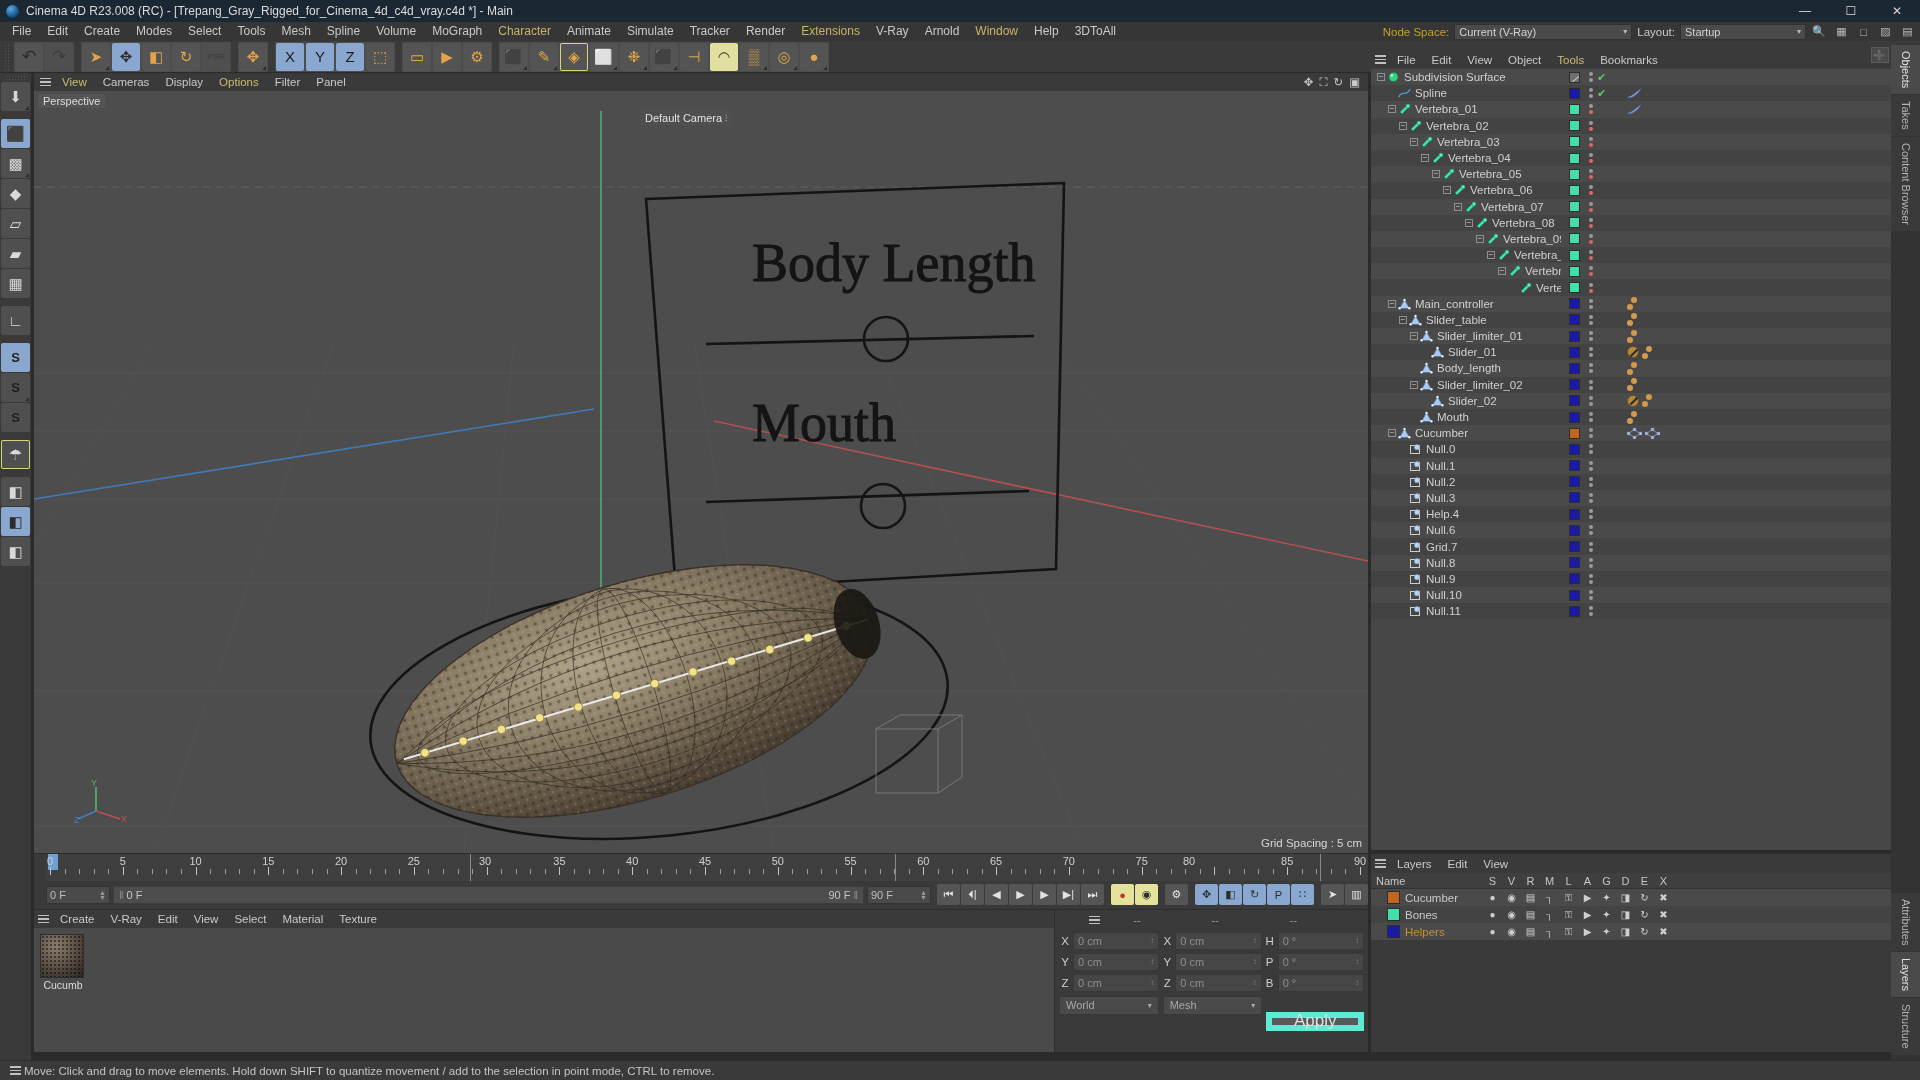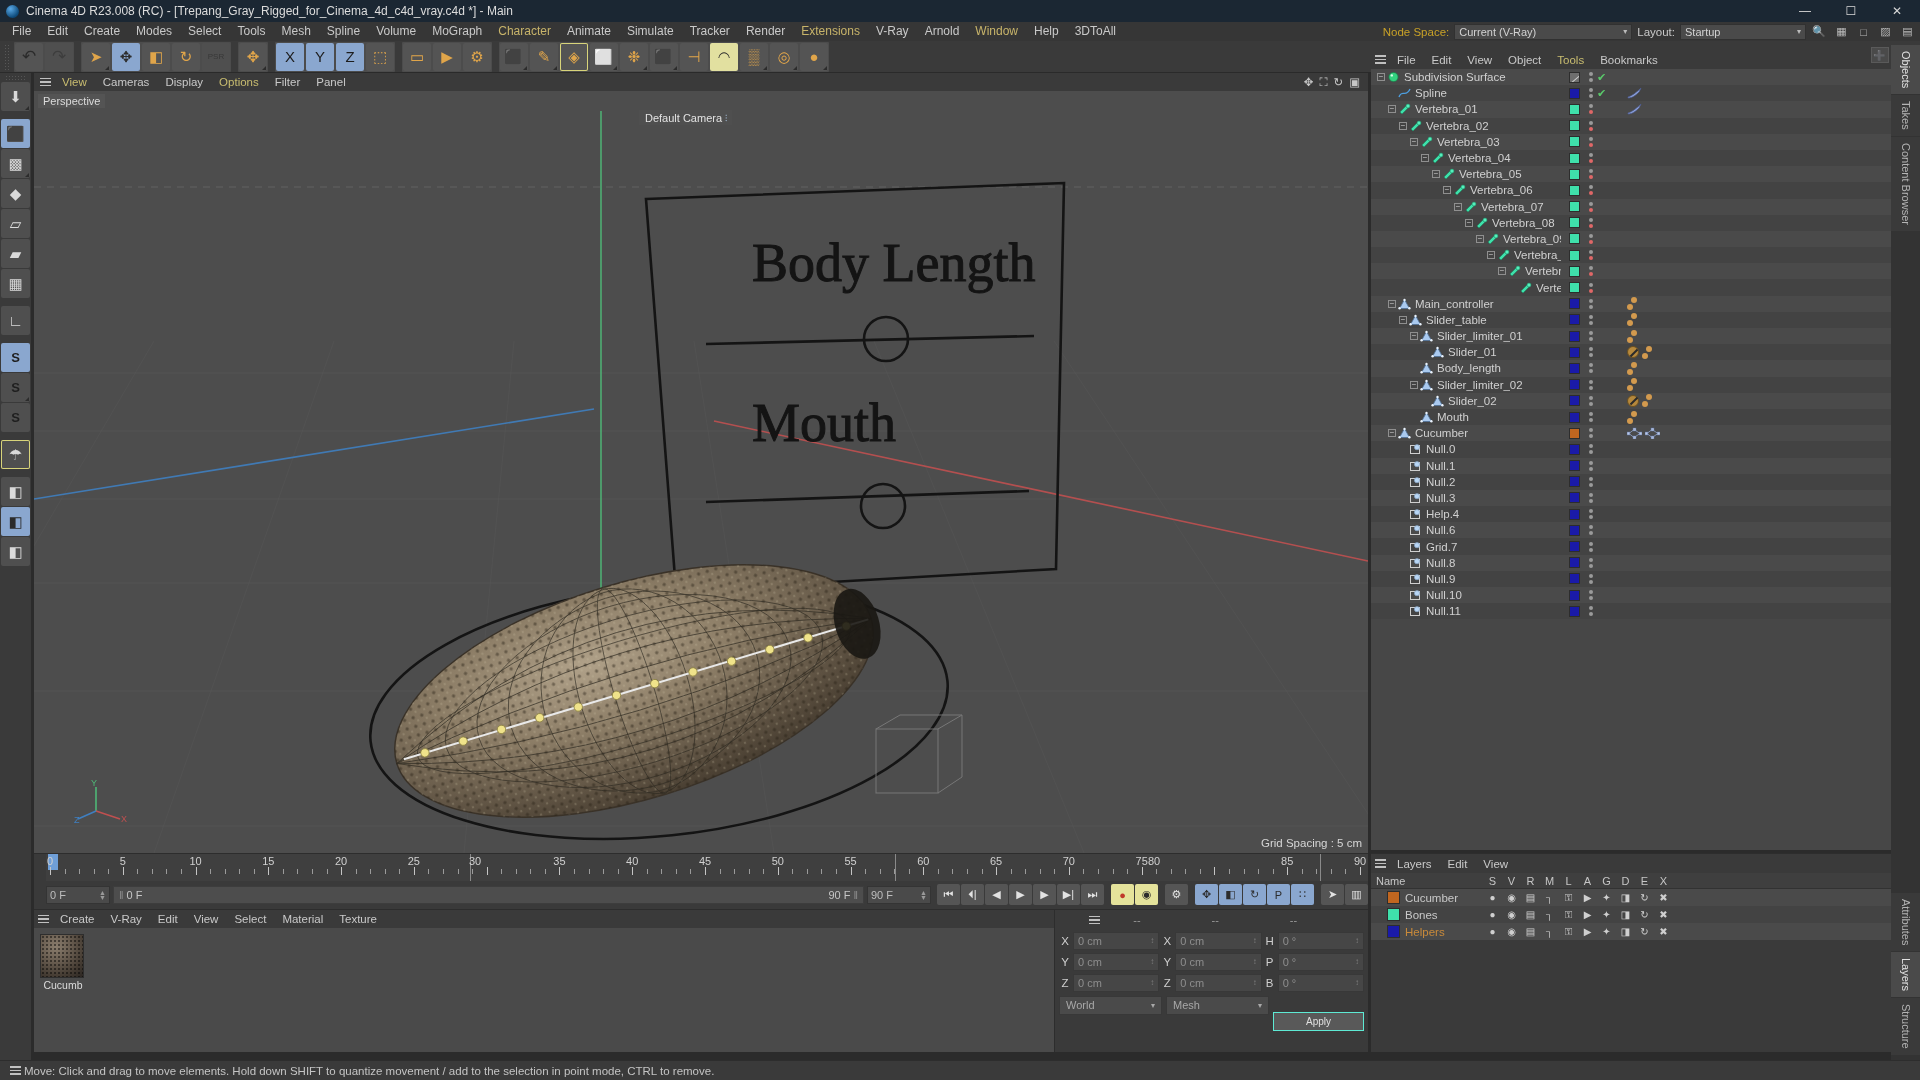--- a/index.html
+++ b/index.html
@@ -193,22 +193,22 @@
     display:flex;align-items:center;padding:0 4px;font-size:11px;color:#8e8e8e;
   }
   .cfield .spin{ margin-left:auto; font-size:8px; color:#7d7d7d;}
   .crow.btns{ padding:2px 4px; gap:4px; height:24px;}
   .csel{
     flex:1;height:19px;background:#4a4a4a;border:1px solid #383838;
     display:flex;align-items:center;padding:0 6px;font-size:11px;color:#a8a8a8;
   }
   .csel .caret{margin-left:auto;font-size:8px;}
   .capply{
-    flex:1;height:19px;background:#595959;border:1px solid #5eead4;
-    display:flex;align-items:center;justify-content:center;font-size:10px;color:#e0e0e0;margin-top:32px;
+    flex:1;height:19px;background:#595959;border:6px solid #5eead4;
+    display:flex;align-items:center;justify-content:center;font-size:17px;color:#e0e0e0;margin-top:32px;
   }
 
   
   .objmgr{
     position:absolute; left:1371px; top:50px; width:520px; height:800px;
     background:#3a3a3a;
   }
   .om-menu{height:19px;display:flex;align-items:center;font-size:11.5px;}
   .om-menu .mi{padding:0 8px;color:#c9c9c9;}
   .om-menu .mi.acc{color:#c9bd70;}
@@ -632,41 +632,41 @@
           <div class="tl-num" style="left: 76.7778px;">5</div>
           <div class="tl-tick maj" style="left: 149.556px;"></div>
           <div class="tl-num" style="left: 149.556px;">10</div>
           <div class="tl-tick maj" style="left: 222.333px;"></div>
           <div class="tl-num" style="left: 222.333px;">15</div>
           <div class="tl-tick maj" style="left: 295.111px;"></div>
           <div class="tl-num" style="left: 295.111px;">20</div>
           <div class="tl-tick maj" style="left: 367.889px;"></div>
           <div class="tl-num" style="left: 367.889px;">25</div>
           <div class="tl-tick maj" style="left: 440.667px;"></div>
-          <div class="tl-num" style="left: 429px;">30</div>
+          <div class="tl-num" style="left: 439px;">30</div>
           <div class="tl-tick maj" style="left: 513.444px;"></div>
           <div class="tl-num" style="left: 513.444px;">35</div>
           <div class="tl-tick maj" style="left: 586.222px;"></div>
           <div class="tl-num" style="left: 586.222px;">40</div>
           <div class="tl-tick maj" style="left: 659px;"></div>
           <div class="tl-num" style="left: 659px;">45</div>
           <div class="tl-tick maj" style="left: 731.778px;"></div>
           <div class="tl-num" style="left: 731.778px;">50</div>
           <div class="tl-tick maj" style="left: 804.556px;"></div>
           <div class="tl-num" style="left: 804.556px;">55</div>
           <div class="tl-tick maj" style="left: 877.333px;"></div>
           <div class="tl-num" style="left: 877.333px;">60</div>
           <div class="tl-tick maj" style="left: 950.111px;"></div>
           <div class="tl-num" style="left: 950.111px;">65</div>
           <div class="tl-tick maj" style="left: 1022.89px;"></div>
           <div class="tl-num" style="left: 1022.89px;">70</div>
           <div class="tl-tick maj" style="left: 1095.67px;"></div>
           <div class="tl-num" style="left: 1095.67px;">75</div>
           <div class="tl-tick maj" style="left: 1168.44px;"></div>
-          <div class="tl-num" style="left: 1108px;">80</div>
+          <div class="tl-num" style="left: 1143px;">80</div>
           <div class="tl-tick maj" style="left: 1241.22px;"></div>
           <div class="tl-num" style="left: 1241.22px;">85</div>
           <div class="tl-tick maj" style="left: 1314px;"></div>
           <div class="tl-num" style="left: 1314px;">90</div>
           <div class="tl-tick" style="left: 18.5556px;"></div>
           <div class="tl-tick" style="left: 33.1111px;"></div>
           <div class="tl-tick" style="left: 47.6667px;"></div>
           <div class="tl-tick" style="left: 62.2222px;"></div>
           <div class="tl-tick" style="left: 91.3333px;"></div>
           <div class="tl-tick" style="left: 105.889px;"></div>

